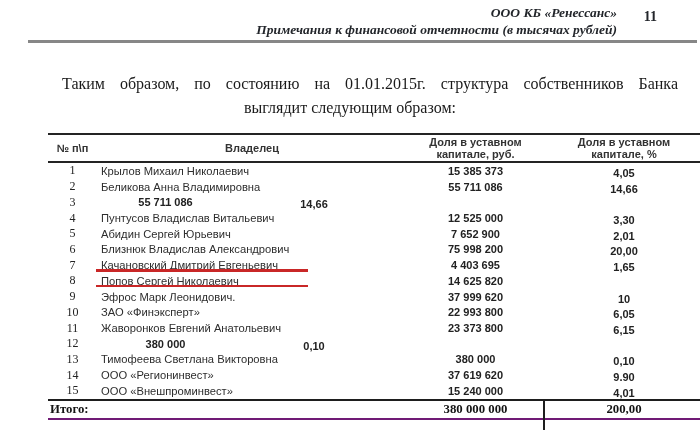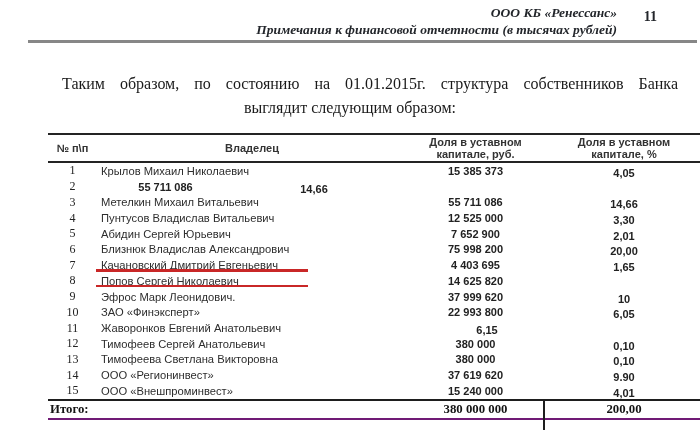--- a/index.html
+++ b/index.html
@@ -151,26 +151,26 @@
 
   <div>
       <div class="row">
     <div class="cell-num">1</div>
     <div class="cell-owner">Крылов Михаил Николаевич</div>
     <div class="cell-amount">15 385 373</div>
     <div class="cell-pct">4,05</div>
   </div>
       <div class="row">
     <div class="cell-num">2</div>
+    <div class="cell-owner">Беликова Анна Владимировна</div>
     <div class="cell-amount">55 711 086</div>
     <div class="cell-pct">14,66</div>
   </div>
       <div class="row">
     <div class="cell-num">3</div>
-    <div class="cell-owner">Метелкин Михаил Витальевич</div>
     <div class="cell-amount">55 711 086</div>
     <div class="cell-pct">14,66</div>
   </div>
       <div class="row">
     <div class="cell-num">4</div>
     <div class="cell-owner">Пунтусов Владислав Витальевич</div>
     <div class="cell-amount">12 525 000</div>
     <div class="cell-pct">3,30</div>
   </div>
       <div class="row">
@@ -204,25 +204,25 @@
   </div>
       <div class="row">
     <div class="cell-num">10</div>
     <div class="cell-owner">ЗАО «Финэксперт»</div>
     <div class="cell-amount">22 993 800</div>
     <div class="cell-pct">6,05</div>
   </div>
       <div class="row">
     <div class="cell-num">11</div>
     <div class="cell-owner">Жаворонков Евгений Анатольевич</div>
+    <div class="cell-amount">23 373 800</div>
     <div class="cell-pct">6,15</div>
   </div>
       <div class="row">
     <div class="cell-num">12</div>
-    <div class="cell-owner">Тимофеев Сергей Анатольевич</div>
     <div class="cell-amount">380 000</div>
     <div class="cell-pct">0,10</div>
   </div>
       <div class="row">
     <div class="cell-num">13</div>
     <div class="cell-owner">Тимофеева Светлана Викторовна</div>
     <div class="cell-amount">380 000</div>
     <div class="cell-pct">0,10</div>
   </div>
       <div class="row">

